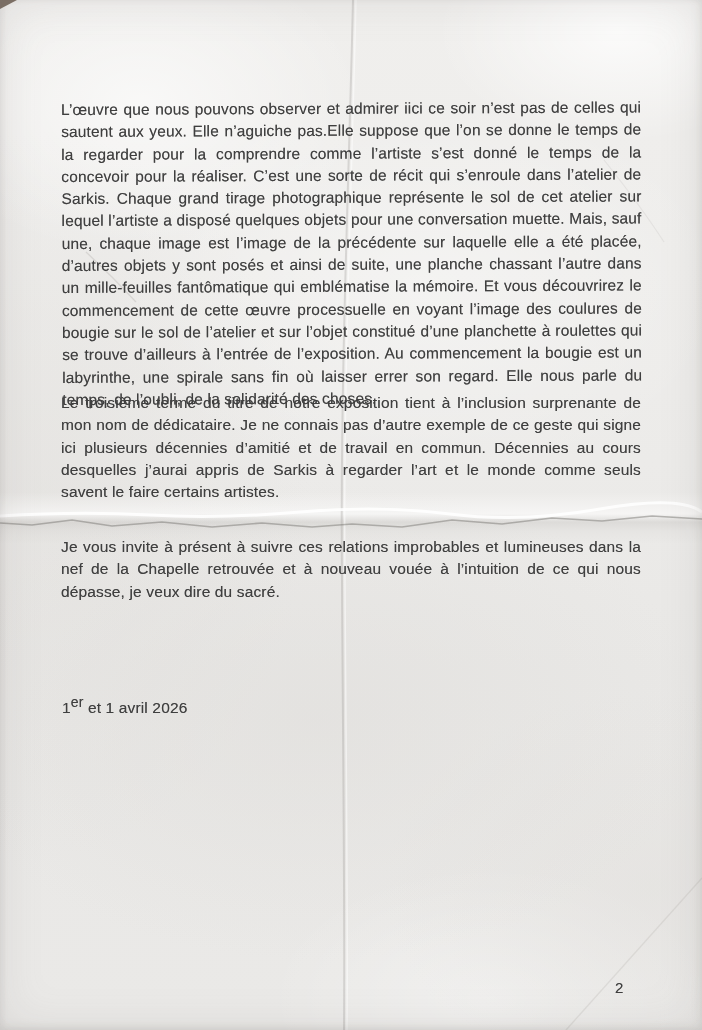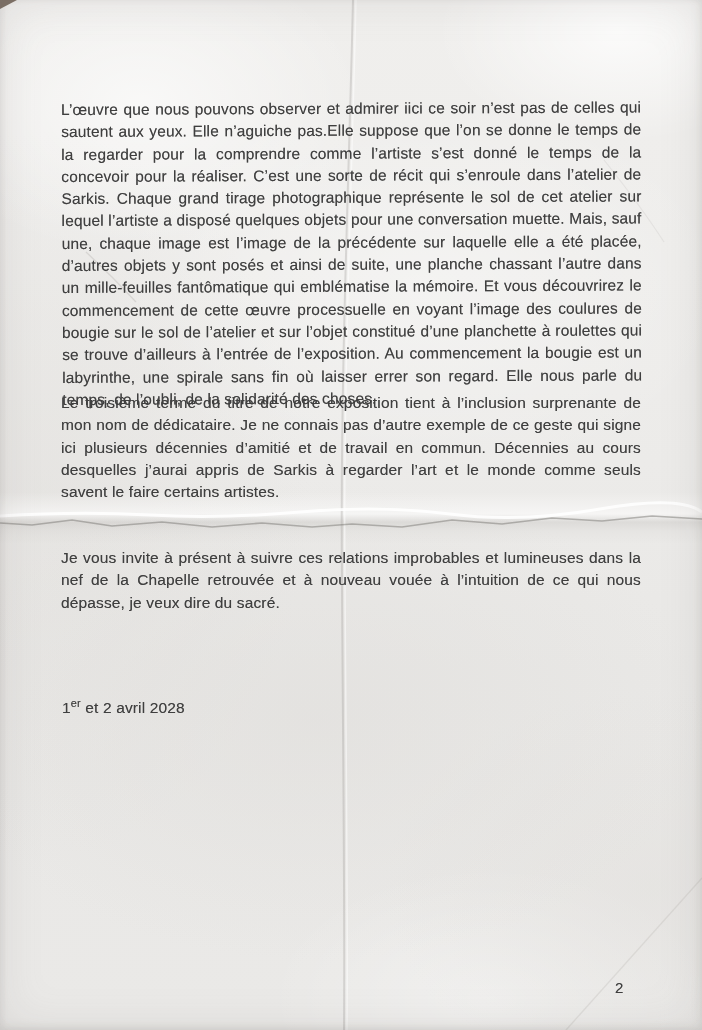--- a/index.html
+++ b/index.html
@@ -48,28 +48,28 @@
   .para{
     position:absolute;left:61px;width:580px;margin:0;
     text-align:justify;
     font-size:15.5px;line-height:22.3px;
     color:var(--ink);
     letter-spacing:0.14px;
     text-shadow:0 0 0.6px rgba(63,63,63,0.55);
   }
   .para-1{top:99px;transform:rotate(-0.25deg);transform-origin:left top;}
   .para-2{top:392px;}
-  .para-3{top:536px;margin-top:11px;}
+  .para-3{top:536px;}
   .italic-title{}
   .date-line{
     position:absolute;left:62px;top:699px;margin:0;
     font-size:15.5px;color:var(--ink);letter-spacing:0.14px;
     text-shadow:0 0 0.6px rgba(63,63,63,0.55);
   }
-  .date-line sup{font-size:11px;line-height:0;vertical-align:super;}
+  .date-line sup{font-size:14px;line-height:0;vertical-align:super;}
   .page-number{
     position:absolute;left:615px;top:979px;margin:0;
     font-size:15px;color:var(--ink);
     text-shadow:0 0 0.6px rgba(63,63,63,0.55);
   }
 </style>
 </head>
 <body>
 
 <div class="paper"></div>
@@ -89,17 +89,17 @@
 
   <polygon points="0,0 17,0 0,9" fill="rgba(96,80,66,0.8)"></polygon>
 </svg>
 
 <p class="para para-1"><span>L’œuvre que nous pouvons observer et admirer iici ce soir n’est pas de celles qui sautent aux yeux. Elle n’aguiche pas.Elle suppose que l’on se donne le temps de la regarder pour la comprendre comme l’artiste s’est donné le temps de la concevoir pour la réaliser. C’est une sorte de récit qui s’enroule dans l’atelier de Sarkis. Chaque grand tirage photographique représente le sol de cet atelier sur lequel l’artiste a disposé quelques objets pour une conversation muette. Mais, sauf une, chaque image est l’image de la précédente sur laquelle elle a été placée, d’autres objets y sont posés et ainsi de suite, une planche chassant l’autre dans un mille-feuilles fantômatique qui emblématise la mémoire. Et vous découvrirez le commencement de cette œuvre processuelle en voyant l’image des coulures de bougie sur le sol de l’atelier et sur l’objet constitué d’une planchette à roulettes qui se trouve d’ailleurs à l’entrée de l’exposition. </span><span class="italic-title">Au commencement la bougie</span><span> est un labyrinthe, une spirale sans fin où laisser errer son regard. Elle nous parle du temps, de l’oubli, de la solidarité des choses.</span></p>
 
 <p class="para para-2">Le troisième terme du titre de notre exposition tient à l’inclusion surprenante de mon nom de dédicataire. Je ne connais pas d’autre exemple de ce geste qui signe ici plusieurs décennies d’amitié et de travail en commun. Décennies au cours desquelles j’aurai appris de Sarkis à regarder l’art et le monde comme seuls savent le faire certains artistes.</p>
 
 <p class="para para-3">Je vous invite à présent à suivre ces relations improbables et lumineuses dans la nef de la Chapelle retrouvée et à nouveau vouée à l’intuition de ce qui nous dépasse, je veux dire du sacré.</p>
 
-<p class="date-line"><span>1</span><sup>er</sup><span> et 2 avril 2028</span></p>
+<p class="date-line"><span>1</span><sup>er</sup><span> et 1 avril 2026</span></p>
 
 <p class="page-number">2</p>
 
 <div class="vignette"></div>
 
 </body></html>

